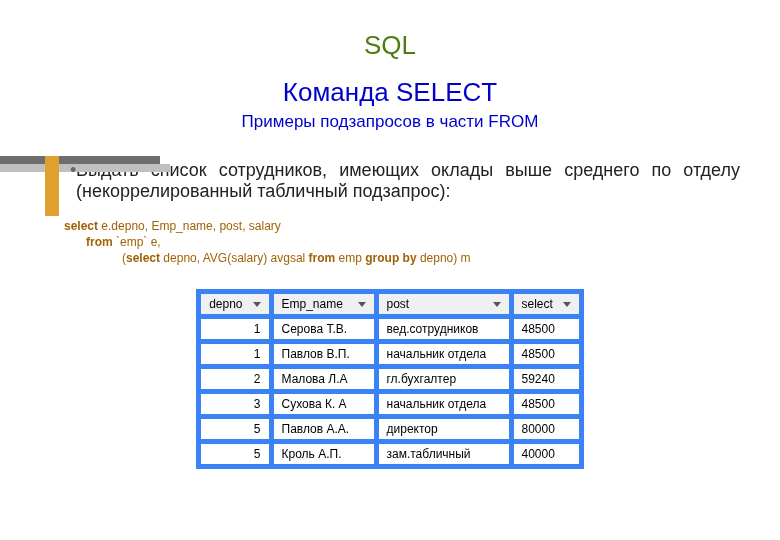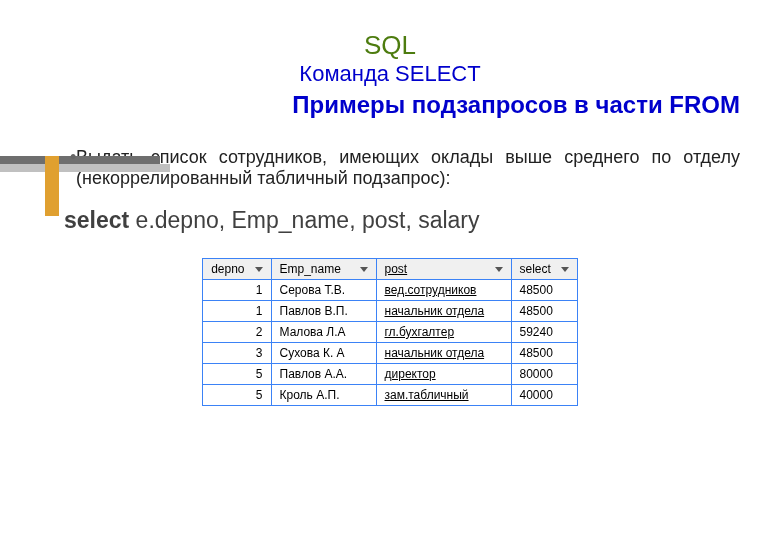--- a/index.html
+++ b/index.html
@@ -6,22 +6,22 @@
   body {
     width: 780px;
     height: 540px;
     font-family: Arial, Helvetica, sans-serif;
     background: #fff;
     position: relative;
     padding: 30px 40px;
   }
   .title-block { text-align: center; margin-bottom: 18px; }
   .title1 { color: #4d7c0f; font-size: 26px; font-weight: normal; font-family: Arial; }
-  .title2 { color: #0000cc; font-size: 22px; font-weight: normal; margin-top: 0; }
-  .title3 { color: #0000cc; font-size: 24px; font-weight: bold; margin-top: 4px; text-align: right; }
+  .title2 { color: #0000cc; font-size: 26px; font-weight: normal; margin-top: 16px; }
+  .title3 { color: #0000cc; font-size: 17px; font-weight: normal; margin-top: 4px; }
   .decor {
     position: absolute;
     left: 0;
     top: 156px;
     width: 180px;
     height: 22px;
   }
   .bar1 { position:absolute; left:0; top:0; width:160px; height:8px; background:#6e6e6e; }
   .bar2 { position:absolute; left:0; top:8px; width:170px; height:8px; background:#c0c0c0; }
   .bar3 { position:absolute; left:45px; top:0; width:14px; height:60px; background:#e0a030; z-index:2; }
@@ -35,37 +35,37 @@
   .bullet {
     position: absolute;
     left: 70px;
     color: #666;
     font-size: 18px;
   }
   .bullet-para { padding-left: 0; }
   .code-block {
     margin-top: 16px;
     padding-left: 24px;
-    font-size: 23px;
+    font-size: 12px;
     font-family: Arial, Helvetica, sans-serif;
     line-height: 1.35;
-    color: #404040;
+    color: #a16207;
   }
   .code-block .b { font-weight: bold; }
   .indent1 { padding-left: 22px; }
   .indent2 { padding-left: 58px; }
   .indent3 { padding-left: 110px; }
   .table-wrap { margin-top: 22px; display:flex; justify-content:center; }
   table {
     border-collapse: collapse;
     font-size: 12px;
     font-family: Arial;
   }
   th, td {
-    border: 1px solid #3b82f6;
+    border: 5px solid #3b82f6;
     padding: 3px 8px;
     text-align: left;
     background:#fff;
   }
   th {
     background: #f0f0f0;
     font-weight: normal;
     position: relative;
   }
   .dd {
@@ -74,21 +74,21 @@
     border-left:4px solid transparent;
     border-right:4px solid transparent;
     border-top:5px solid #555;
     float:right;
     margin-top:5px;
     margin-left:10px;
   }
   td.num { text-align:right; }
   th.depno, td.depno { min-width:42px; }
   th.emp, td.emp { min-width:105px; }
-  th.post, td.post { min-width:135px;text-decoration:underline; }
+  th.post, td.post { min-width:135px; }
   th.sal, td.sal { min-width:55px; }
 </style>
 </head>
 <body>
 
 <div class="title-block">
   <div class="title1">SQL</div>
   <div class="title2">Команда SELECT</div>
   <div class="title3">Примеры подзапросов в части FROM</div>
 </div>
@@ -100,20 +100,26 @@
 </div>
 
 <div class="bullet-text">
   <span class="bullet">•</span>
   <span class="bullet-para">Выдать список сотрудников, имеющих оклады выше среднего по отделу (некоррелированный табличный подзапрос):</span>
 </div>
 
 <div class="code-block">
   <div>
     <span class="b">select</span><span> e.depno, Emp_name, post, salary</span>
+  </div>
+  <div class="indent1">
+    <span class="b">from</span><span> `emp` e,</span>
+  </div>
+  <div class="indent2">
+    <span>(</span><span class="b">select</span><span>  depno, AVG(salary) avgsal </span><span class="b">from</span><span> emp </span><span class="b">group by</span><span> depno) m</span>
   </div>
 </div>
 
 <div class="table-wrap">
   <table>
     <thead>
       <tr>
         <th class="depno"><span>depno</span><span class="dd"></span></th>
         <th class="emp"><span>Emp_name</span><span class="dd"></span></th>
         <th class="post"><span>post</span><span class="dd"></span></th>

